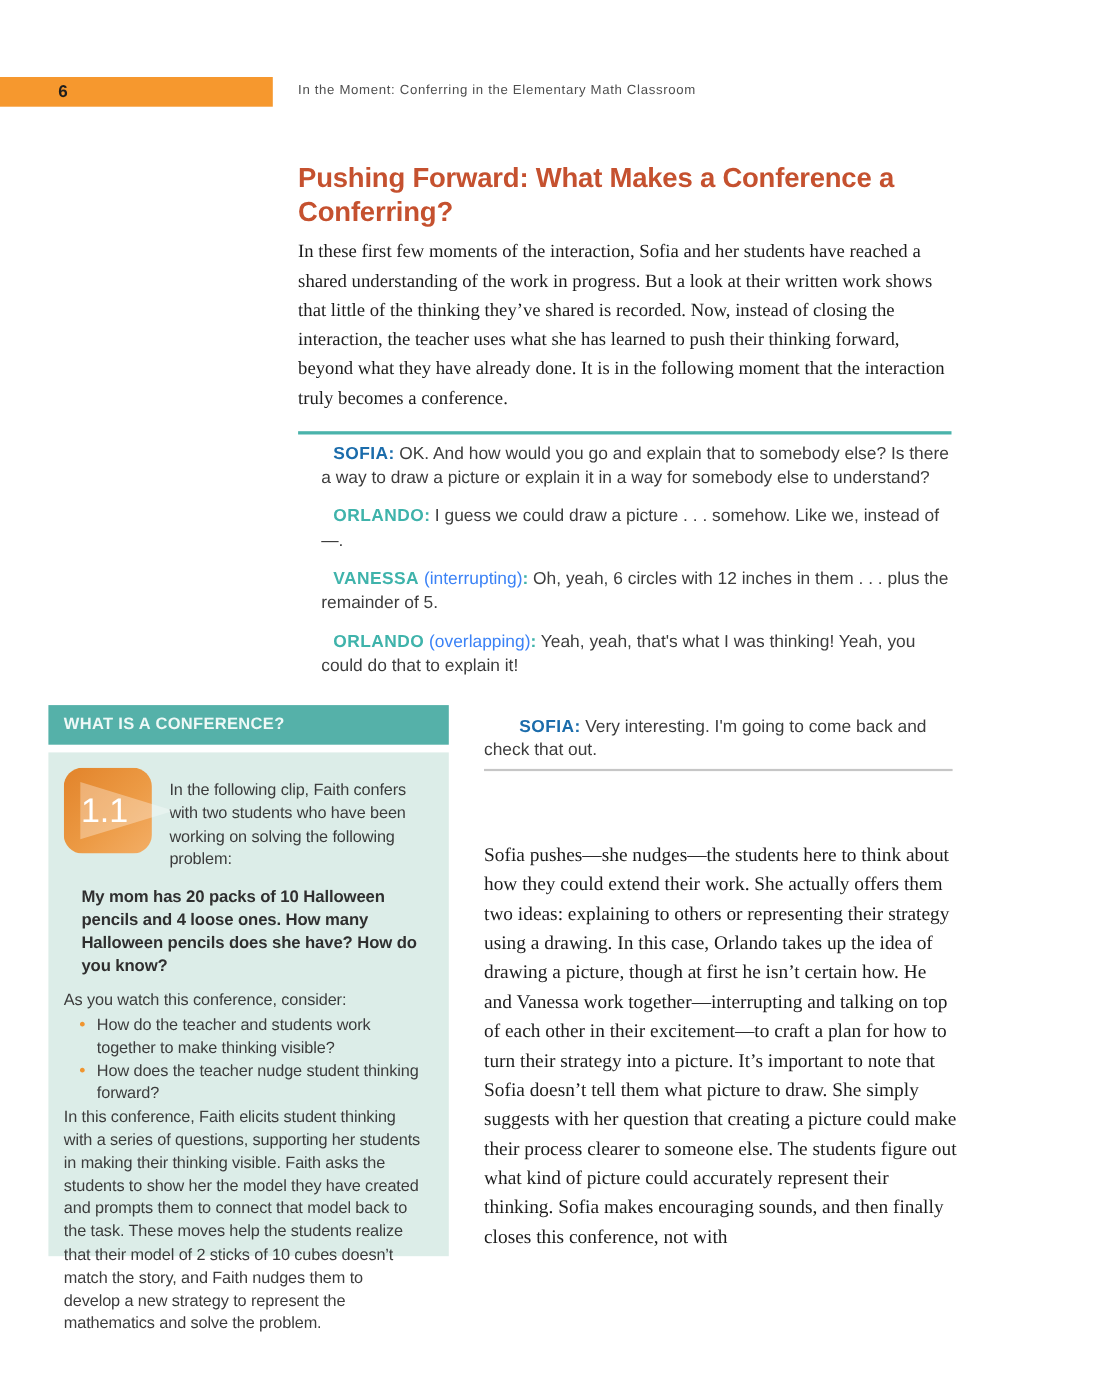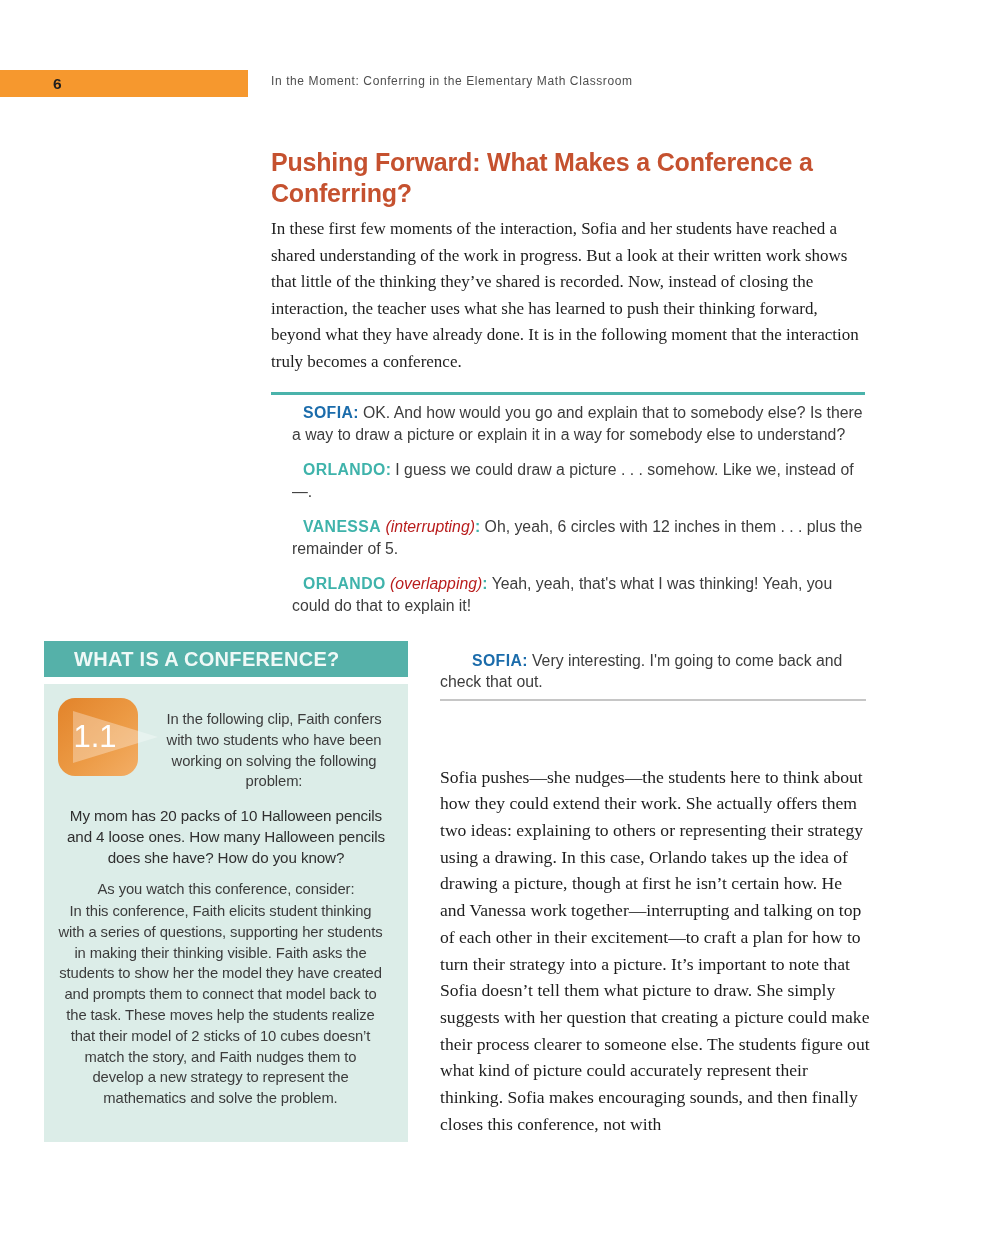--- a/index.html
+++ b/index.html
@@ -73,21 +73,21 @@
   }
   .entry {
     margin: 0 0 14px 0;
     padding-left: 21px;
     text-indent: -21px;
   }
   .spk { font-weight: 700; letter-spacing: 0.4px; margin-left: 32px; }
   .colon { font-weight: 700; }
   .teacher .spk, .teacher .colon { color: #1B6CAB; }
   .student .spk, .student .colon { color: #3FB3AB; }
-  .note { font-style: italic; color: #b91c1c; }
+  .note { color: #3b82f6; }
 
   .closing-sofia {
     position: absolute;
     left: 440px; top: 634px;
     width: 432px;
     font-size: 15.8px;
     line-height: 21.5px;
     color: #3d3d3d;
   }
   .rule-gray {
@@ -100,56 +100,55 @@
   
   .sidebar {
     position: absolute;
     left: 44px; top: 641px;
     width: 364px;
   }
   .sidebar-header {
     background: #55B1A9;
     height: 36px;
     line-height: 36px;
-    padding-left: 30px;
+    padding-left: 14px;
     color: #EFF9F7;
     font-weight: 700;
-    font-size: 20px;
+    font-size: 15px;
     letter-spacing: 0.3px;
   }
   .sidebar-body {
     margin-top: 7px;
     background: #DCEDE8;
     box-sizing: border-box;
     height: 458px;
     padding: 14px 14px 14px 14px;
     font-size: 14.8px;
     line-height: 20.8px;
     color: #3c3c3c;
     letter-spacing: -0.1px;
-    text-align: center;
   }
   .clip-row { display: flex; align-items: flex-start; }
   .clip-badge { flex: 0 0 96px; width: 96px; height: 78px; position: relative; }
   .clip-badge svg { display: block; }
   .badge-label {
     position: absolute;
     left: 0; top: 0;
     width: 80px; height: 78px;
     display: flex; align-items: center; justify-content: center;
     color: #ffffff;
     font-size: 31px;
     font-weight: 400;
     padding-right: 6px;
     box-sizing: border-box;
   }
   .clip-intro { padding-top: 11px; }
   .problem-text {
-    margin: 13px 0 0 0;
-    font-weight: 400;
+    margin: 13px 0 0 16px;
+    font-weight: 700;
     font-size: 15.2px;
     line-height: 21px;
     color: #2f2f2f;
   }
   .watch-prompt { margin: 11px 0 0 0; }
   .consider-list {
     list-style: none;
     margin: 1px 0 0 0;
     padding: 0 0 0 14px;
   }
@@ -223,19 +222,23 @@
             </defs>
             <rect x="0" y="0" width="80" height="78" rx="17" fill="url(#badgeGrad)"></rect>
             <polygon points="15,13 15,65 100,39" fill="#ffffff" opacity="0.32"></polygon>
           </svg>
           <div class="badge-label">1.1</div>
         </div>
         <div class="clip-intro">In the following clip, Faith confers with two students who have been working on solving the following problem:</div>
       </div>
       <p class="problem-text">My mom has 20 packs of 10 Halloween pencils and 4 loose ones. How many Halloween pencils does she have? How do you know?</p>
       <p class="watch-prompt">As you watch this conference, consider:</p>
+      <ul class="consider-list">
+        <li>How do the teacher and students work together to make thinking visible?</li>
+        <li>How does the teacher nudge student thinking forward?</li>
+      </ul>
       <p class="sidebar-summary">In this conference, Faith elicits student thinking with a series of questions, supporting her students in making their thinking visible. Faith asks the students to show her the model they have created and prompts them to connect that model back to the task. These moves help the students realize that their model of 2 sticks of 10 cubes doesn’t match the story, and Faith nudges them to develop a new strategy to represent the mathematics and solve the problem.</p>
     </div>
   </div>
 
   <p class="main-col"><span>Sofia pushes—she </span><span class="ital">nudges</span><span>—the students here to think about how they could extend their work. She actually offers them two ideas: explaining to others or representing their strategy using a drawing. In this case, Orlando takes up the idea of drawing a picture, though at first he isn’t certain how. He and Vanessa work together—interrupting and talking on top of each other in their excitement—to craft a plan for how to turn their strategy into a picture. It’s important to note that Sofia doesn’t tell them </span><span class="ital">what</span><span> picture to draw. She simply suggests with her question that creating a picture could make their process clearer to someone else. The students figure out what kind of picture could accurately represent their thinking. Sofia makes encouraging sounds, and then finally closes this conference, not with</span></p>
 
 </div>
 
 </body></html>

